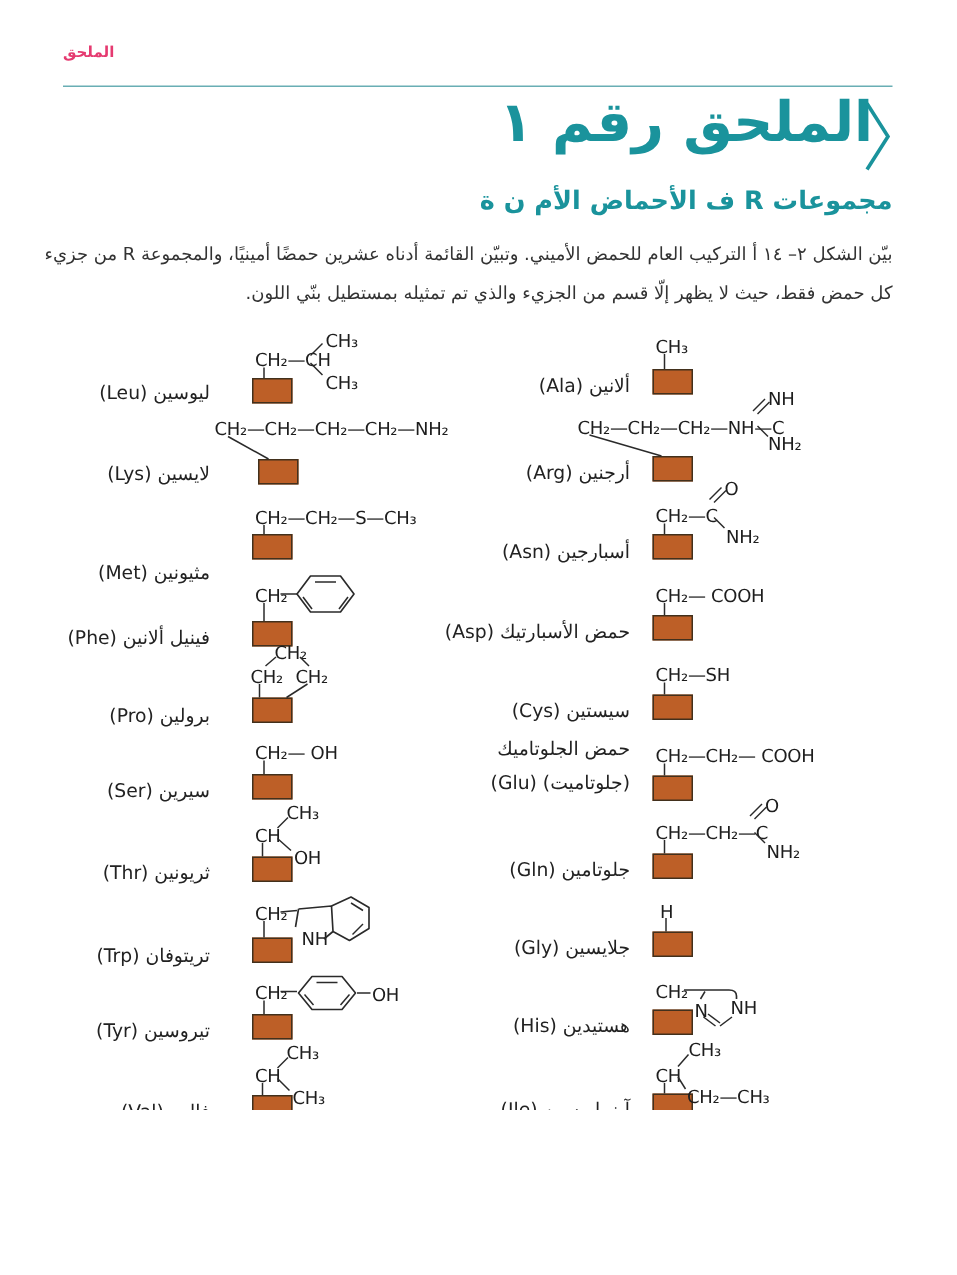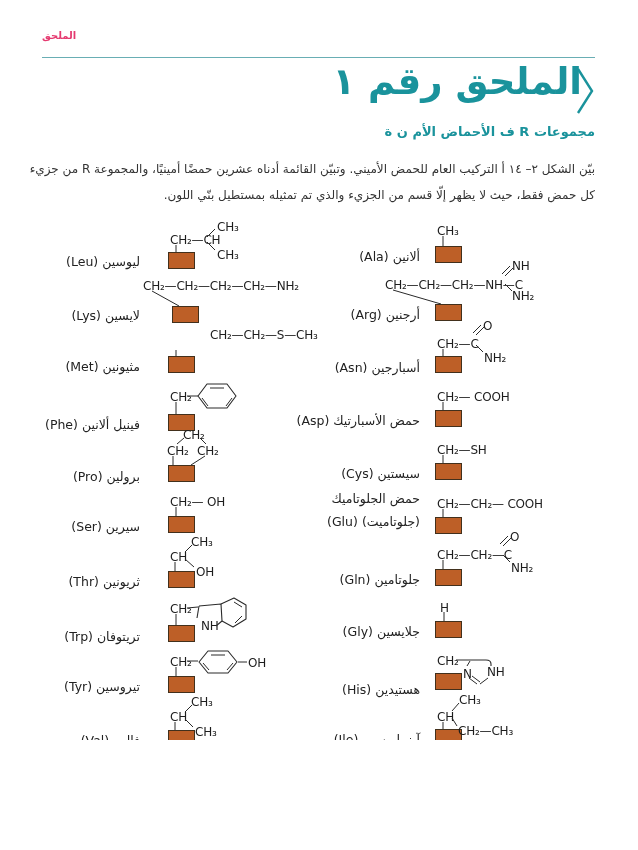--- a/index.html
+++ b/index.html
@@ -7,21 +7,21 @@
     --swatch:#bd5f27; --swatch-border:#42301c;
   }
   html,body{margin:0;padding:0;background:#ffffff;}
   .page{position:relative;width:638px;height:740px;background:#ffffff;overflow:hidden;
         font-family:"DejaVu Sans",sans-serif;}
   .hdr-label{position:absolute;left:42px;top:30px;font-size:10px;font-weight:bold;
              color:var(--pink);direction:rtl;}
   .hdr-rule{position:absolute;left:42px;top:57px;width:553px;height:1px;background:#69aeb4;}
   .big-title{position:absolute;right:56px;top:60px;font-size:37px;font-weight:bold;
              color:var(--teal);direction:rtl;white-space:nowrap;}
-  .subtitle{position:absolute;right:43px;top:124px;font-size:13px;font-weight:bold;
+  .subtitle{position:absolute;right:43px;top:124px;font-size:17px;font-weight:bold;
             color:var(--teal);direction:rtl;white-space:nowrap;}
   .para{position:absolute;left:42px;top:156px;width:553px;direction:rtl;text-align:right;
         color:#333;font-size:12px;line-height:26px;}
   .para div{white-space:nowrap;}
   .acid-label{position:absolute;direction:rtl;white-space:nowrap;font-size:12.5px;color:#222;}
   .rgroup{position:absolute;width:27px;height:17px;box-sizing:border-box;
           background:var(--swatch);border:1.5px solid var(--swatch-border);}
   .fm{position:absolute;direction:ltr;font-size:12px;color:#1d1d1d;white-space:nowrap;
       letter-spacing:-0.2px;}
   #overlay{position:absolute;left:0;top:0;pointer-events:none;}
@@ -52,23 +52,23 @@
 
   <div id="diagram">
       <div class="acid-label" style="right: 498px; top: 254px; margin-left: 32px;">ليوسين (Leu)</div>
       <div class="rgroup" style="left: 168px; top: 252px;"></div>
       <span class="fm" style="left: 170px; top: 233px;">CH₂—CH</span>
       <span class="fm" style="left: 217px; top: 220px;">CH₃</span>
       <span class="fm" style="left: 217px; top: 248px;">CH₃</span>
       <div class="acid-label" style="right: 498px; top: 308px;">لايسين (Lys)</div>
       <div class="rgroup" style="left: 172px; top: 306px;"></div>
       <span class="fm" style="left: 143px; top: 279px;">CH₂—CH₂—CH₂—CH₂—NH₂</span>
-      <div class="acid-label" style="right: 498px; top: 359px;">مثيونين (Met)</div>
+      <div class="acid-label" style="right: 498px; top: 374px;">مثيونين (Met)</div>
       <div class="rgroup" style="left: 168px; top: 356px;"></div>
-      <span class="fm" style="left: 170px; top: 328px; margin-left: 40px;">CH₂—CH₂—S—CH₃</span>
+      <span class="fm" style="left: 170px; top: 338px;">CH₂—CH₂—S—CH₃</span>
       <div class="acid-label" style="right: 498px; top: 417px;">فينيل ألانين (Phe)</div>
       <div class="rgroup" style="left: 168px; top: 414px;"></div>
       <span class="fm" style="left: 170px; top: 390px;">CH₂</span>
       <div class="acid-label" style="right: 498px; top: 469px; text-align: right;">برولين (Pro)</div>
       <div class="rgroup" style="left: 168px; top: 465px;"></div>
       <span class="fm" style="left: 183px; top: 428px;">CH₂</span>
       <span class="fm" style="left: 167px; top: 444px;">CH₂</span>
       <span class="fm" style="left: 197px; top: 444px;">CH₂</span>
       <div class="acid-label" style="right: 498px; top: 519px;">سيرين (Ser)</div>
       <div class="rgroup" style="left: 168px; top: 516px;"></div>
@@ -115,21 +115,21 @@
       <div class="rgroup" style="left: 435px; top: 517px;"></div>
       <span class="fm" style="left: 437px; top: 497px;">CH₂—CH₂— COOH</span>
       <div class="acid-label" style="right: 218px; top: 572px;">جلوتامين (Gln)</div>
       <div class="rgroup" style="left: 435px; top: 569px;"></div>
       <span class="fm" style="left: 437px; top: 548px;">CH₂—CH₂—C</span>
       <span class="fm" style="left: 510px; top: 530px;">O</span>
       <span class="fm" style="left: 511px; top: 561px;">NH₂</span>
       <div class="acid-label" style="right: 218px; top: 624px;">جلايسين (Gly)</div>
       <div class="rgroup" style="left: 435px; top: 621px;"></div>
       <span class="fm" style="left: 440px; top: 601px;">H</span>
-      <div class="acid-label" style="right: 218px; top: 676px; margin-top: 6px;">هستيدين (His)</div>
+      <div class="acid-label" style="right: 218px; top: 676px;">هستيدين (His)</div>
       <div class="rgroup" style="left: 435px; top: 673px;"></div>
       <span class="fm" style="left: 437px; top: 654px;">CH₂</span>
       <span class="fm" style="left: 463px; top: 667px;">N</span>
       <span class="fm" style="left: 487px; top: 665px;">NH</span>
       <div class="acid-label" style="right: 218px; top: 732px;">آيزوليوسين (Ile)</div>
       <div class="rgroup" style="left: 435px; top: 729px;"></div>
       <span class="fm" style="left: 459px; top: 693px;">CH₃</span>
       <span class="fm" style="left: 437px; top: 710px;">CH</span>
       <span class="fm" style="left: 458px; top: 724px;">CH₂—CH₃</span>
     </div>

